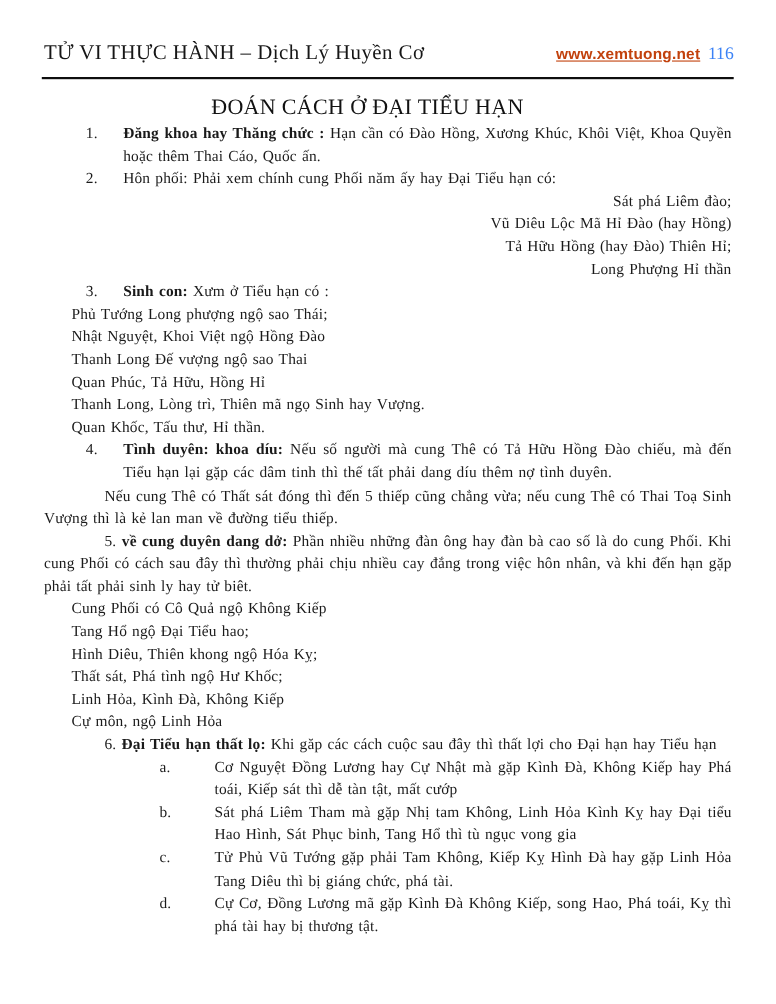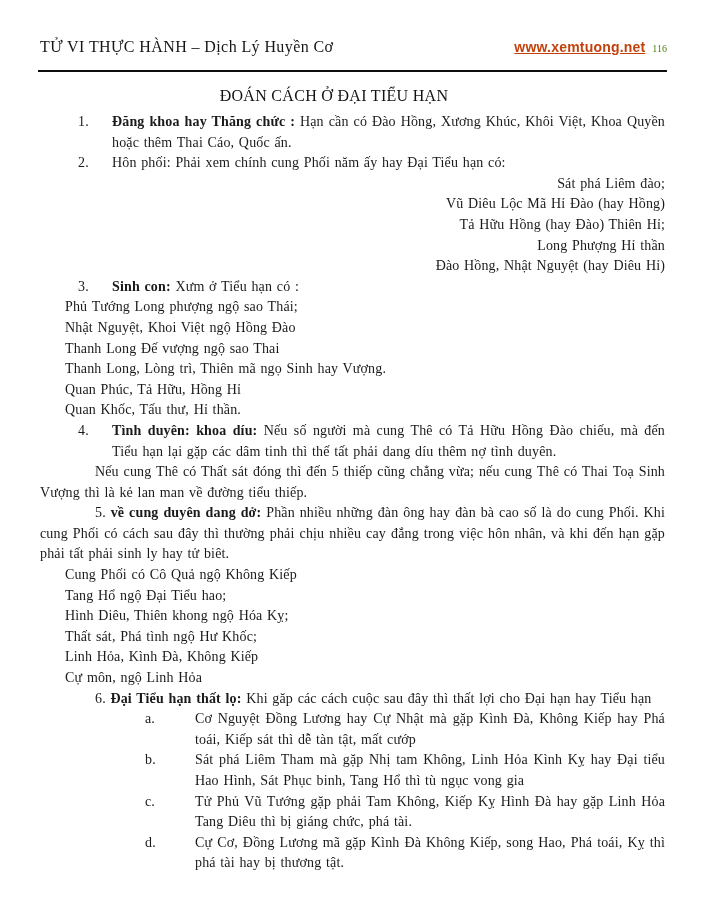--- a/index.html
+++ b/index.html
@@ -6,36 +6,36 @@
   body{
     width:705px;height:913px;background:#ffffff;position:relative;overflow:hidden;
     font-family:"Liberation Serif", serif;
     -webkit-font-smoothing:antialiased;
   }
   .header{
     position:absolute;left:40px;right:38px;top:38px;
     display:flex;justify-content:space-between;align-items:baseline;
   }
   .h-left{
-    font-family:"Liberation Serif", serif;font-size:16px;color:#161616;letter-spacing:0.4px;
+    font-family:"Liberation Serif", serif;font-size:19px;color:#161616;letter-spacing:0.4px;
   }
   .h-right{white-space:nowrap;}
   .h-link{
     font-family:"Liberation Sans", sans-serif;font-weight:bold;font-size:14px;
     color:#0000ee;text-decoration:underline;cursor:pointer;letter-spacing:0.2px;
   }
   .h-page{
-    font-family:"Liberation Serif", serif;font-size:10px;color:#4d7c0f;margin-left:7px;
+    font-family:"Liberation Serif", serif;font-size:16px;color:#3b82f6;margin-left:7px;
   }
   .rule{
     position:absolute;top:70px;left:38px;width:629px;height:2px;background:#0e0e0e;
   }
   .title{
     position:absolute;top:87px;left:0;width:668px;text-align:center;
-    font-family:"Liberation Serif", serif;font-size:16px;color:#121212;letter-spacing:0.3px;
+    font-family:"Liberation Serif", serif;font-size:20px;color:#121212;letter-spacing:0.3px;
   }
   .body{
     position:absolute;top:112px;left:40px;width:625px;
   }
   .blk{
     margin:0;padding:0;
     font-family:"Liberation Serif", serif;
     font-size:14px;line-height:20.6px;color:#1a1a1a;
     text-align:justify;letter-spacing:0.15px;word-spacing:1px;
   }
@@ -63,27 +63,26 @@
   </div>
   <div class="rule"></div>
   <div class="title">ĐOÁN CÁCH Ở ĐẠI TIỂU HẠN</div>
   <div class="body" id="doc-body">
       <p class="blk item"><span class="marker">1.</span><b>Đăng khoa hay Thăng chức : </b><span>Hạn cần có Đào Hồng, Xương Khúc, Khôi Việt, Khoa Quyền hoặc thêm Thai Cáo, Quốc ấn.</span></p>
       <p class="blk item"><span class="marker">2.</span><span>Hôn phối: Phải xem chính cung Phối năm ấy hay Đại Tiểu hạn có:</span></p>
       <p class="blk suba"><span>Sát phá Liêm đào;</span></p>
       <p class="blk suba"><span>Vũ Diêu Lộc Mã Hỉ Đào (hay Hồng)</span></p>
       <p class="blk suba"><span>Tả Hữu Hồng (hay Đào) Thiên Hỉ;</span></p>
       <p class="blk suba"><span>Long Phượng Hỉ thần</span></p>
-      <p class="blk suba"><span>Đào Hồng, Nhật Nguyệt (hay Diêu Hỉ)</span></p>
       <p class="blk item"><span class="marker">3.</span><b>Sinh con: </b><span>Xưm ở Tiểu hạn có :</span></p>
       <p class="blk subb"><span>Phủ Tướng Long phượng ngộ sao Thái;</span></p>
       <p class="blk subb"><span>Nhật Nguyệt, Khoi Việt ngộ Hồng Đào</span></p>
       <p class="blk subb"><span>Thanh Long Đế vượng ngộ sao Thai</span></p>
+      <p class="blk subb"><span>Quan Phúc, Tả Hữu, Hồng Hỉ</span></p>
       <p class="blk subb"><span>Thanh Long, Lòng trì, Thiên mã ngọ Sinh hay Vượng.</span></p>
-      <p class="blk subb"><span>Quan Phúc, Tả Hữu, Hồng Hỉ</span></p>
       <p class="blk subb"><span>Quan Khốc, Tấu thư, Hỉ thần.</span></p>
       <p class="blk item"><span class="marker">4.</span><b>Tình duyên: khoa díu: </b><span> Nếu số người mà cung Thê có Tả Hữu Hồng Đào chiếu, mà đến Tiểu hạn lại gặp các dâm tinh thì thế tất phải dang díu thêm nợ tình duyên.</span></p>
       <p class="blk para"><span>Nếu cung Thê có Thất sát đóng thì đến 5 thiếp cũng chẳng vừa; nếu cung Thê có Thai Toạ Sinh Vượng thì là kẻ lan man về đường tiểu thiếp.</span></p>
       <p class="blk para"><span>5. </span><b>về cung duyên dang dở: </b><span>Phần nhiều những đàn ông hay đàn bà cao số là do cung Phối. Khi cung Phối có cách sau đây thì thường phải chịu nhiều cay đắng trong việc hôn nhân, và khi đến hạn gặp phải tất phải sinh ly hay tử biêt.</span></p>
       <p class="blk subb"><span>Cung Phối có Cô Quả ngộ Không Kiếp</span></p>
       <p class="blk subb"><span>Tang Hổ ngộ Đại Tiểu hao;</span></p>
       <p class="blk subb"><span>Hình Diêu, Thiên khong ngộ Hóa Kỵ;</span></p>
       <p class="blk subb"><span>Thất sát, Phá tình ngộ Hư Khốc;</span></p>
       <p class="blk subb"><span>Linh Hỏa, Kình Đà, Không Kiếp</span></p>
       <p class="blk subb"><span>Cự môn, ngộ Linh Hỏa</span></p>

